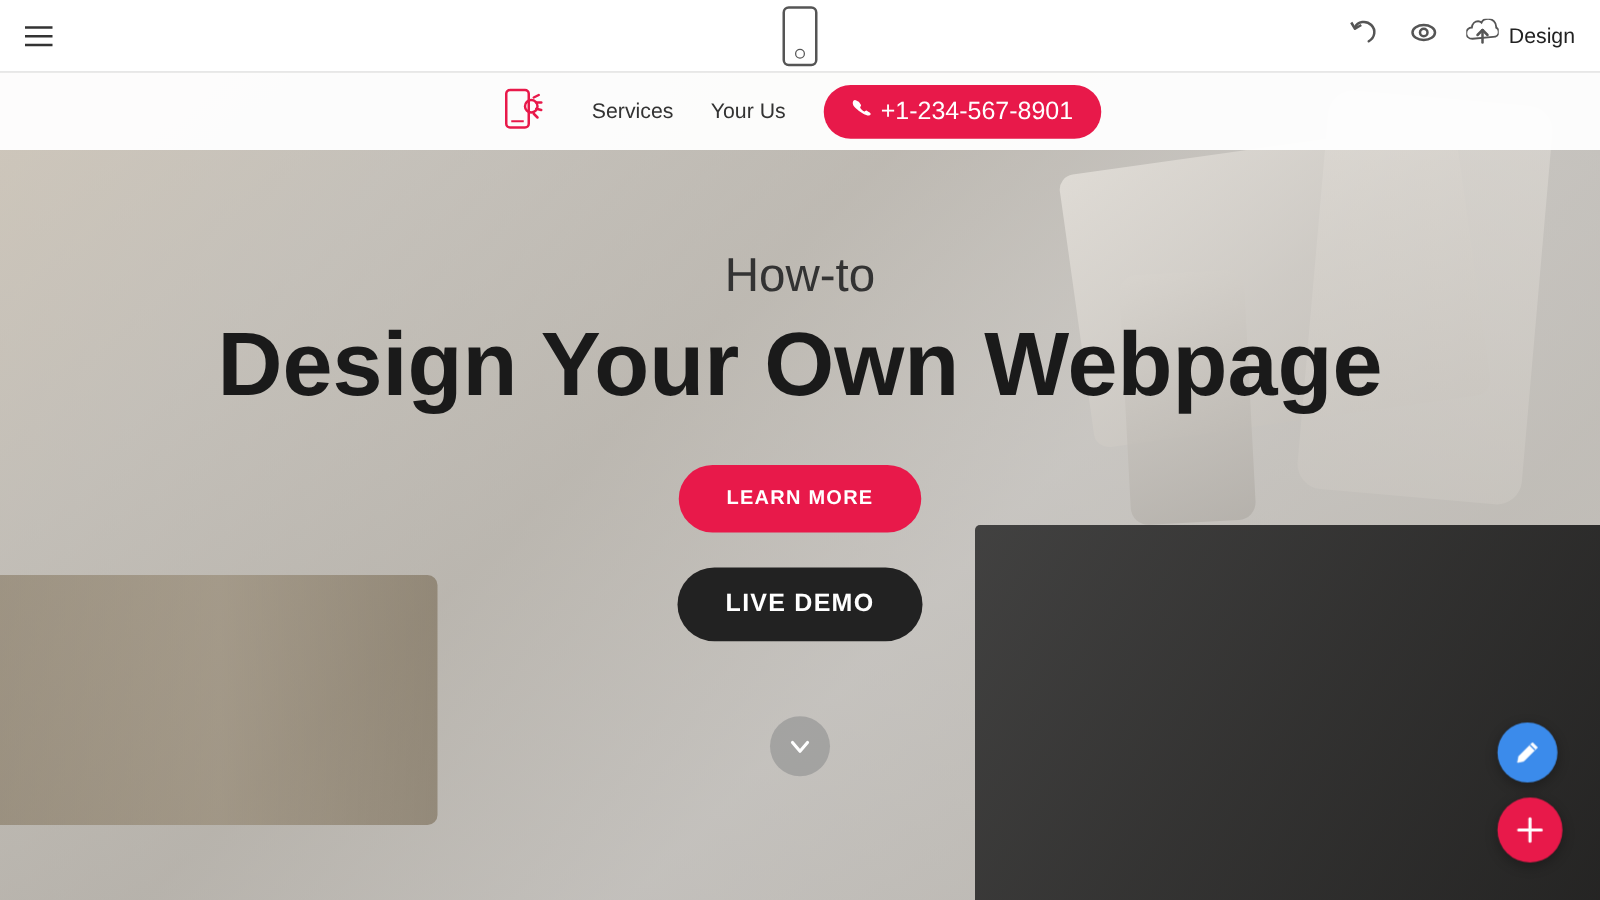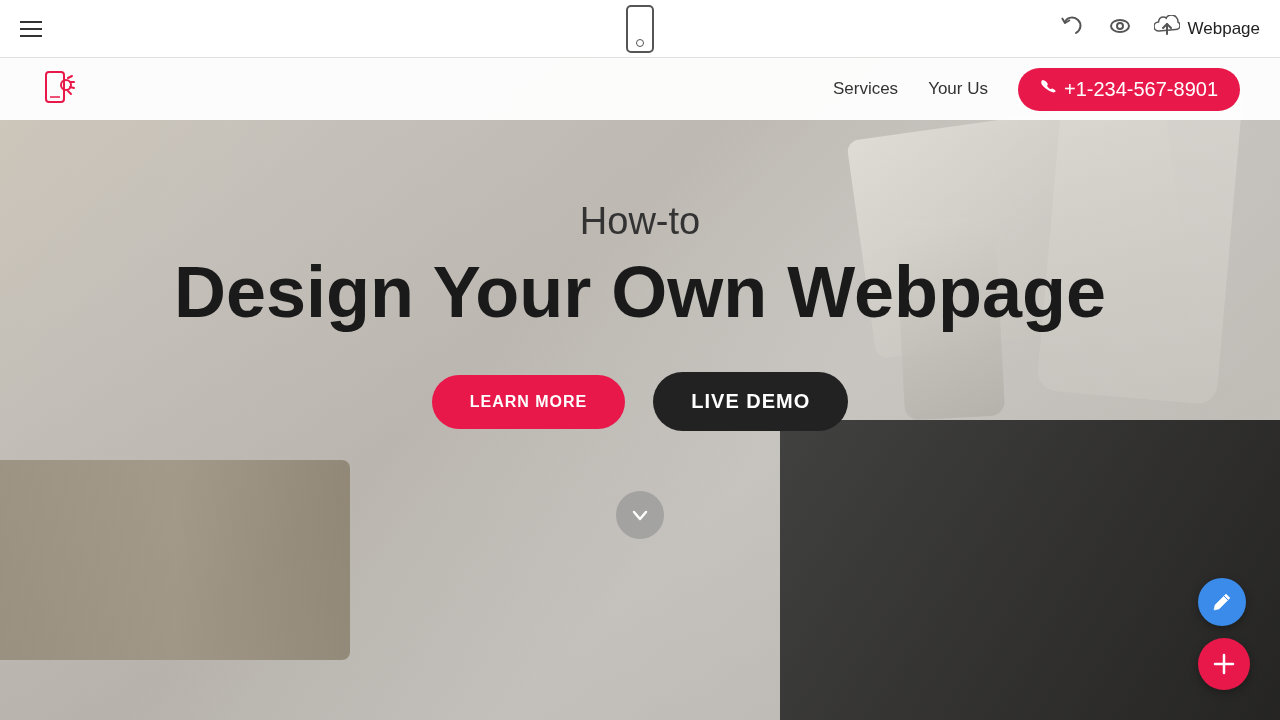--- a/index.html
+++ b/index.html
@@ -122,21 +122,21 @@
 
     
     .site-nav {
       position: relative;
       z-index: 10;
       width: 100%;
       height: 62px;
       background: rgba(255,255,255,0.95);
       display: flex;
       align-items: center;
-      justify-content: space-between;
+      justify-content: center;
       padding: 0 40px;
       gap: 28px;
     }
     .site-logo {
       display: flex; align-items: center; gap: 6px;
     }
 
     .site-nav-links { display: flex; align-items: center; gap: 30px; }
     .nav-link {
       font-size: 17px; color: #333; text-decoration: none; font-weight: 400; cursor: pointer;
@@ -170,21 +170,21 @@
       margin-bottom: 10px;
     }
     .hero-title {
       font-size: 72px;
       font-weight: 900;
       color: #1a1a1a;
       margin-bottom: 40px;
       line-height: 1.1;
     }
     .hero-buttons {
-      display: flex; gap: 28px; align-items: center;
+      display: flex; gap: 28px; align-items: center; flex-direction: column;
     }
     .btn-learn-more {
       background: #e8194a;
       color: #fff;
       border: none;
       border-radius: 30px;
       padding: 18px 38px;
       font-size: 16px; font-weight: 700;
       letter-spacing: 1px;
       cursor: pointer;
@@ -279,21 +279,21 @@
     </span>
 
     <button class="publish-btn">
       <span class="publish-cloud-icon">
         <svg width="26" height="22" viewBox="0 0 26 22" fill="none" xmlns="http://www.w3.org/2000/svg">
           <path d="M5 16 C2 16, 0 14, 0 11.5 C0 9, 2 7, 4.5 7 C4.8 4, 7 2, 9.5 2 C10.5 2, 11.5 2.4, 12.2 3.1 C13 1.2, 15 0, 17.5 0 C21 0, 24 3, 24 6.5 C24 6.7, 24 6.9, 23.98 7.1 C25.2 7.7, 26 9, 26 10.5 C26 12.8, 24 14.5, 21.5 14.5 L5 16Z" fill="none" stroke="#555" stroke-width="1.5"></path>
           <line x1="13" y1="9" x2="13" y2="19" stroke="#555" stroke-width="2" stroke-linecap="round"></line>
           <polyline points="9,13 13,9 17,13" fill="none" stroke="#555" stroke-width="2" stroke-linejoin="round" stroke-linecap="round"></polyline>
         </svg>
       </span>
-      <span>Webpage</span>
+      <span>Design</span>
     </button>
   </div>
 </div>
 
 <div class="website-preview">
 
   <div class="hero-bg"></div>
   <div class="hero-photo-sim"></div>
   <div class="desk-elem-4"></div>
   <div class="desk-elem-2"></div>

